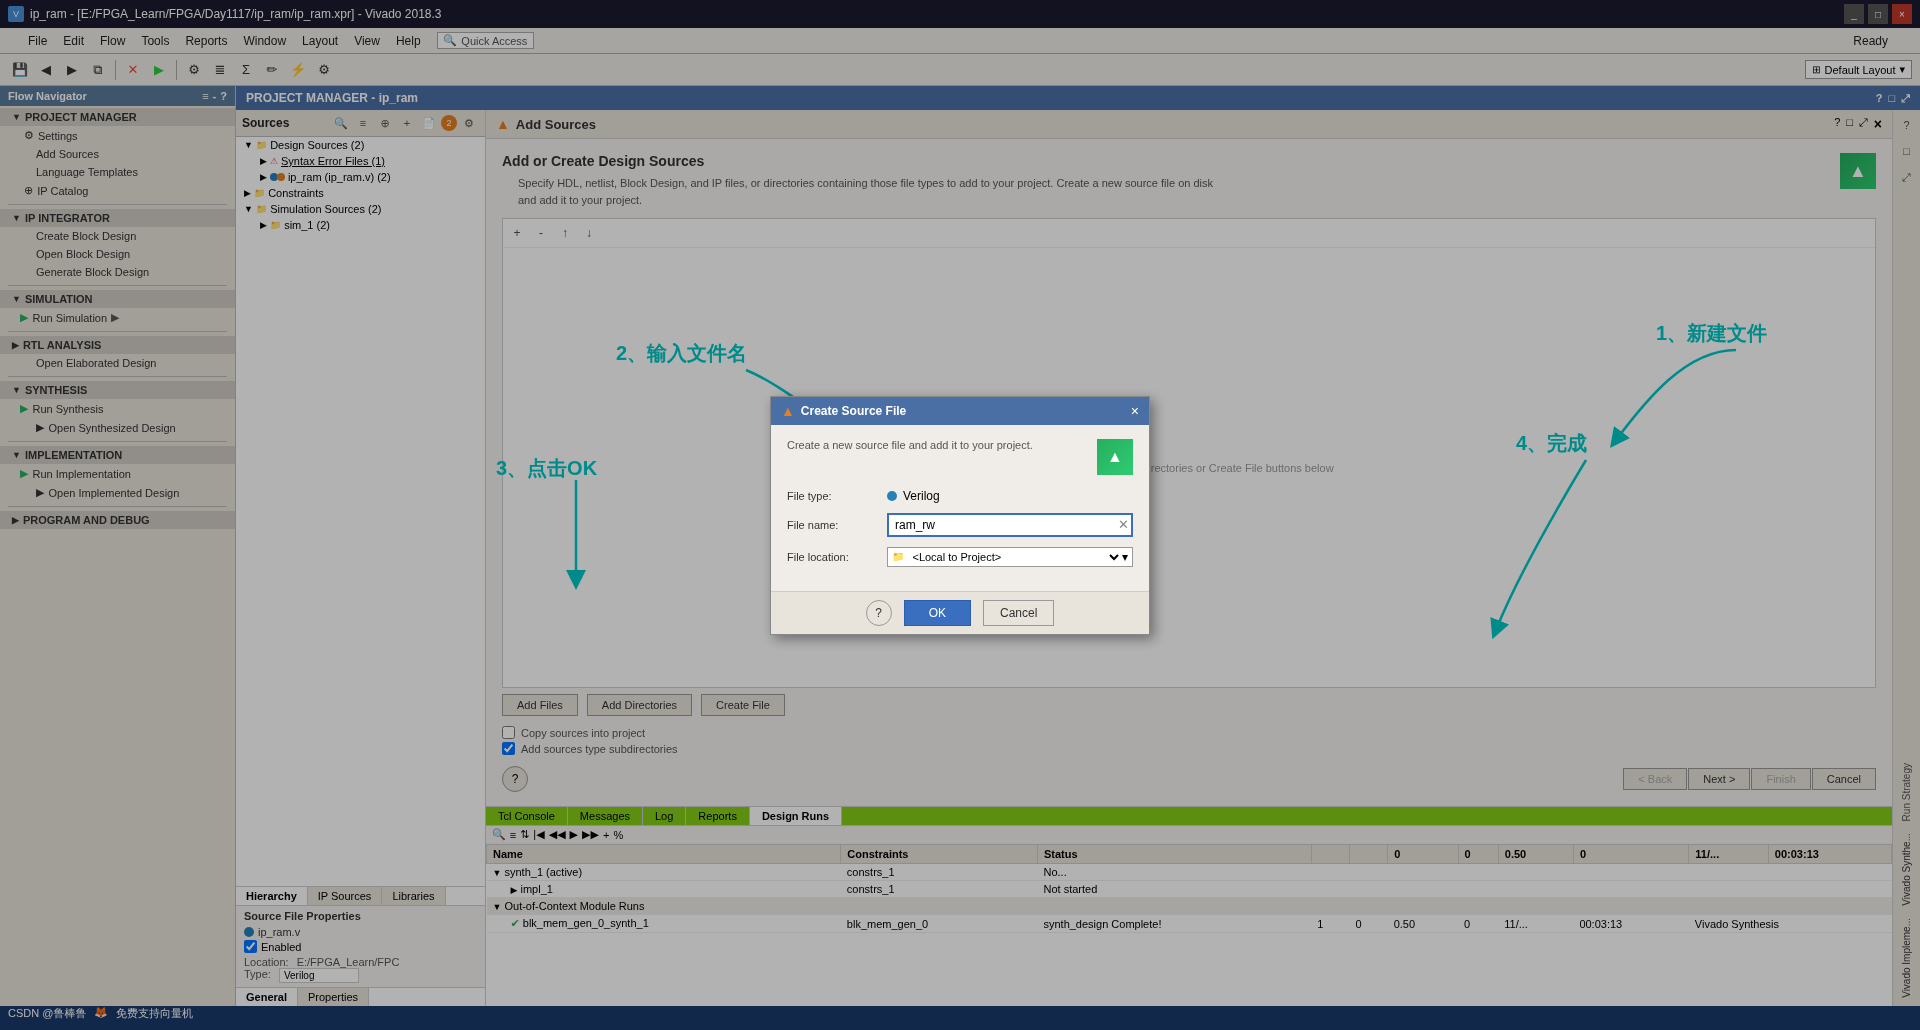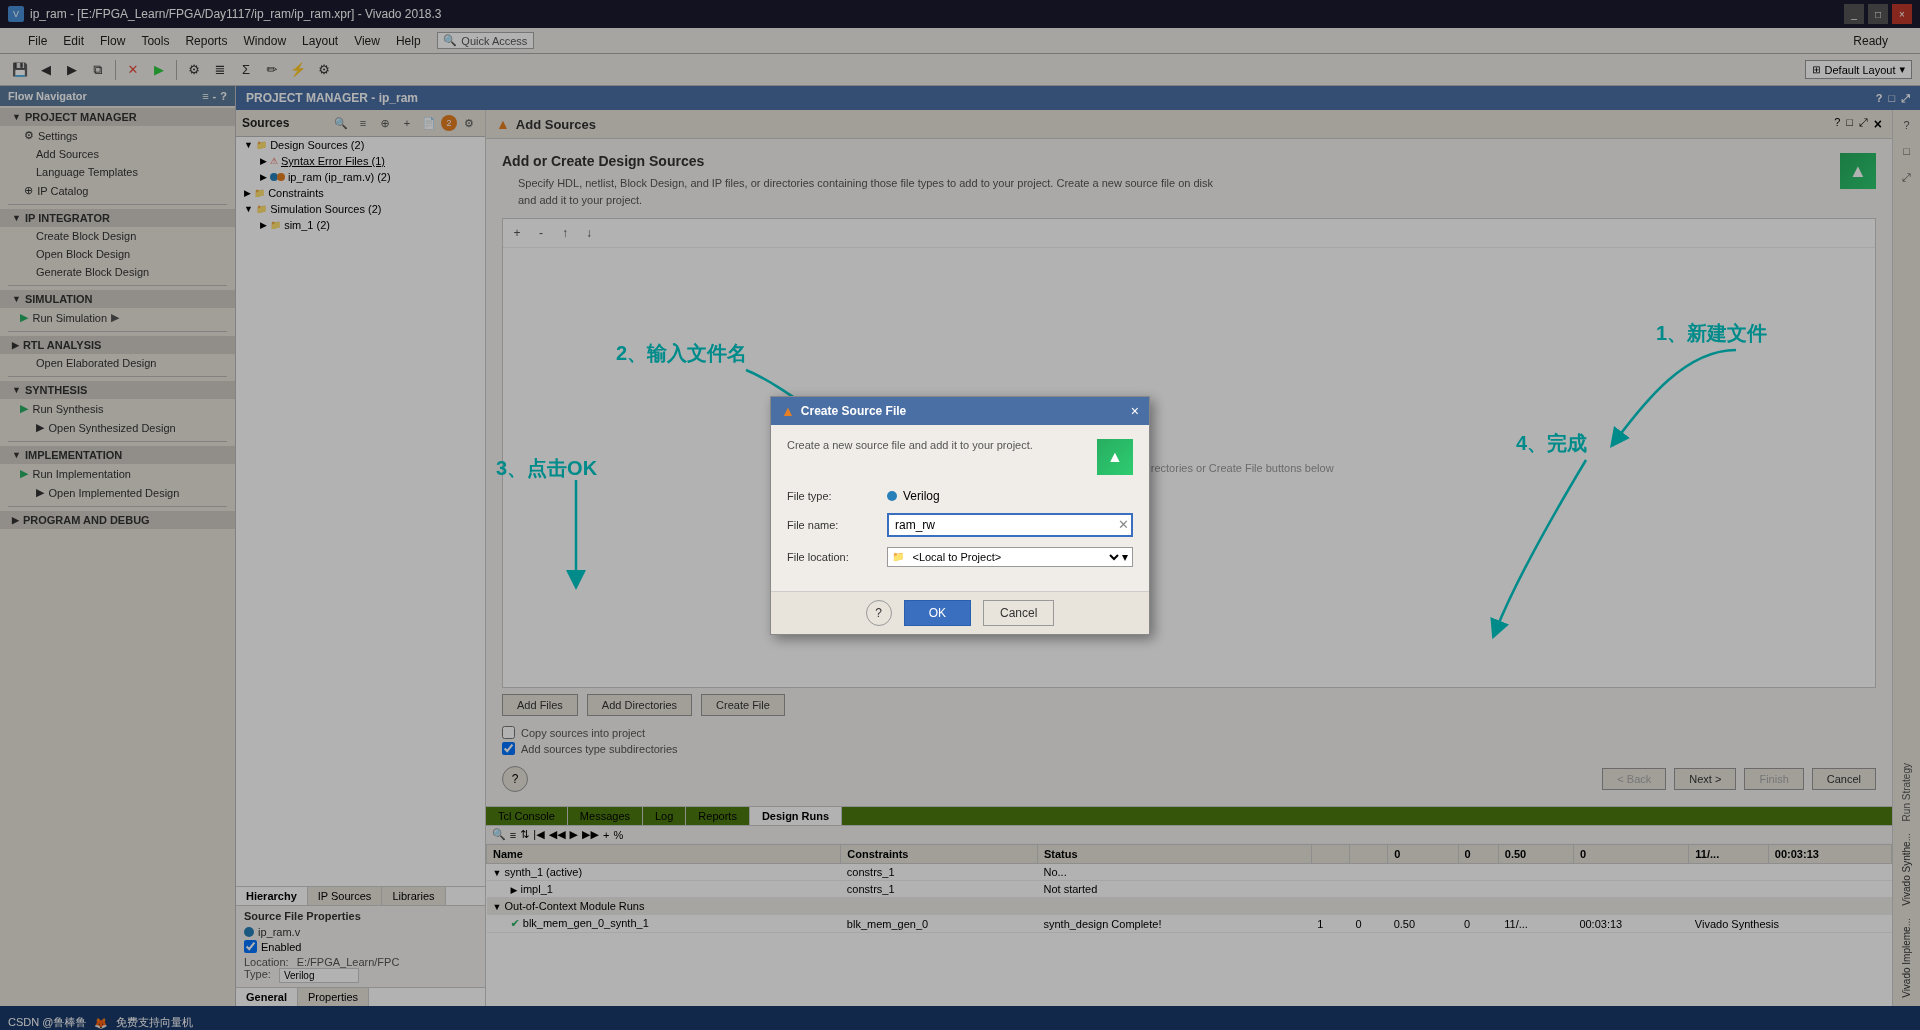--- a/index.html
+++ b/index.html
@@ -78,21 +78,21 @@
     .as-header { background: #e8e4dc; padding: 6px 10px; display: flex; align-items: center; justify-content: space-between; border-bottom: 1px solid #ccc; }
     .as-title { font-size: 13px; font-weight: bold; color: #333; display: flex; align-items: center; gap: 6px; }
     .as-file-toolbar { display: flex; gap: 4px; padding: 4px; border-bottom: 1px solid #eee; }
     .as-ft-btn { width: 20px; height: 20px; background: none; border: none; cursor: pointer; font-size: 12px; color: #555; display: flex; align-items: center; justify-content: center; }
     .as-action-btn { padding: 4px 14px; font-size: 11px; background: #e8e4dc; border: 1px solid #999; cursor: pointer; color: #333; }
     .as-nav-btn { padding: 4px 14px; font-size: 11px; background: #e8e4dc; border: 1px solid #999; cursor: pointer; color: #333; }
     .as-nav-btn.disabled { color: #aaa; cursor: default; }
 
     
     .bottom-panel { height: 200px; background: #fff; border-top: 1px solid #ccc; display: flex; flex-direction: column; }
-    .bp-tabs { display: flex; border-bottom: 1px solid #ccc; background: #4d7c0f; }
+    .bp-tabs { display: flex; border-bottom: 1px solid #ccc; background: #84cc16; }
     .bp-tab { padding: 3px 12px; font-size: 11px; cursor: pointer; border-right: 1px solid #ccc; }
     .bp-tab.active { background: #fff; font-weight: bold; }
     .bp-toolbar { display: flex; gap: 4px; padding: 2px 6px; border-bottom: 1px solid #eee; background: #f5f3ef; }
     .bp-content { flex: 1; overflow: auto; }
     .bp-table { width: 100%; border-collapse: collapse; font-size: 11px; }
     .bp-table th { background: #e8e4dc; padding: 3px 6px; border: 1px solid #ccc; text-align: left; font-weight: bold; }
     .bp-table td { padding: 2px 6px; border-bottom: 1px solid #eee; }
 
     
     .modal-overlay { position: fixed; top: 0; left: 0; right: 0; bottom: 0; background: rgba(0,0,0,0.3); z-index: 100; display: flex; align-items: center; justify-content: center; }
@@ -110,21 +110,21 @@
     .btn-help { background: #e8e4dc; color: #333; border: 1px solid #999; padding: 4px 10px; font-size: 12px; cursor: pointer; border-radius: 50%; width: 26px; height: 26px; display: flex; align-items: center; justify-content: center; }
 
     
     .annotation-layer { position: absolute; top: 0; left: 0; right: 0; bottom: 0; pointer-events: none; z-index: 50; }
 
     
     ::-webkit-scrollbar { width: 8px; height: 8px; }
     ::-webkit-scrollbar-track { background: #e0dcd8; }
     ::-webkit-scrollbar-thumb { background: #aaa; }
 
-    .status-bar { background: #1a3a6a; color: #fff; height: 24px; display: flex; align-items: flex-end; padding: 0 8px; font-size: 11px; gap: 8px; }
+    .status-bar { background: #1a3a6a; color: #fff; height: 24px; display: flex; align-items: flex-start; padding: 0 8px; font-size: 11px; gap: 8px; }
 
     .right-sidebar { width: 28px; background: #e8e4dc; border-left: 1px solid #ccc; display: flex; flex-direction: column; align-items: center; padding: 4px 0; gap: 4px; }
     .rs-btn { width: 22px; height: 22px; background: none; border: none; cursor: pointer; font-size: 11px; color: #555; display: flex; align-items: center; justify-content: center; }
 
     .input-clear-wrap { position: relative; display: flex; align-items: center; flex: 1; }
     .input-clear-wrap input { flex: 1; border: 1px solid #3a6fbf; padding: 3px 24px 3px 6px; font-size: 12px; background: #fff; }
     .input-clear-btn { position: absolute; right: 4px; background: none; border: none; cursor: pointer; font-size: 13px; color: #888; }
 
     .select-wrap { flex: 1; display: flex; align-items: center; border: 1px solid #999; background: #fff; padding: 2px 4px; }
     .select-wrap select { flex: 1; border: none; background: transparent; font-size: 11px; outline: none; }
@@ -450,21 +450,21 @@
                 <span>Copy sources into project</span>
               </div>
               <div style="display:flex;align-items:center;gap:6px;font-size:11px;color:#555;margin-bottom:3px;">
                 <input type="checkbox" checked="" style="">
                 <span>Add sources type subdirectories</span>
               </div>
             </div>
 
             <div style="display:flex;justify-content:space-between;align-items:center;margin-top:8px;">
               <button style="padding:4px 10px;font-size:12px;background:#e8e4dc;border:1px solid #999;border-radius:50%;cursor:pointer;width:26px;height:26px;display:flex;align-items:center;justify-content:center;">?</button>
-              <div style="display:flex;gap:8px;">
+              <div style="display:flex;gap:1px;">
                 <button class="as-nav-btn disabled">&lt; Back</button>
                 <button class="as-nav-btn">Next &gt;</button>
                 <button class="as-nav-btn disabled">Finish</button>
                 <button class="as-nav-btn">Cancel</button>
               </div>
             </div>
           </div>
 
           <div class="annotation-layer">
 

